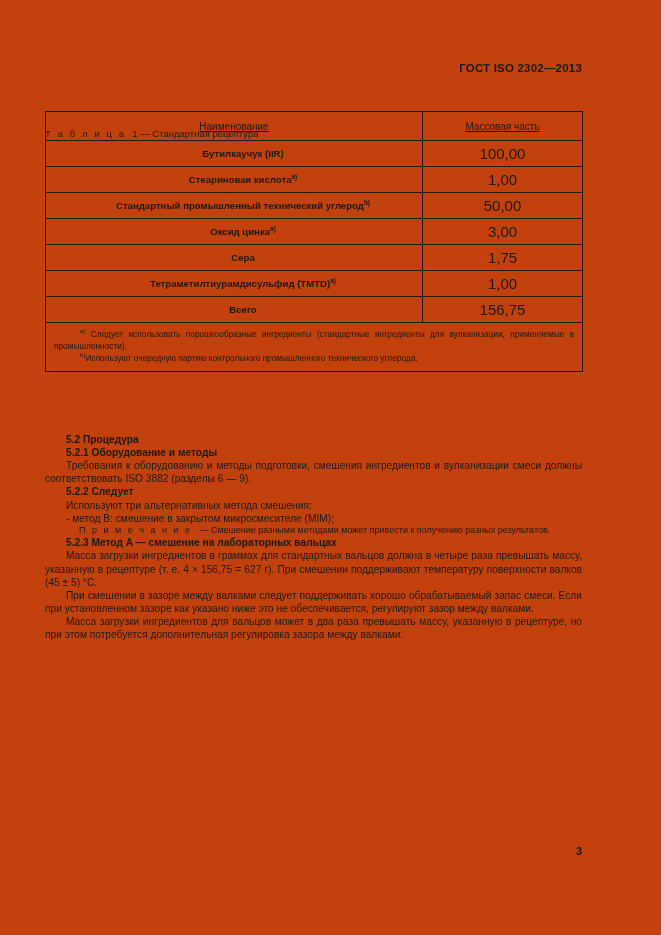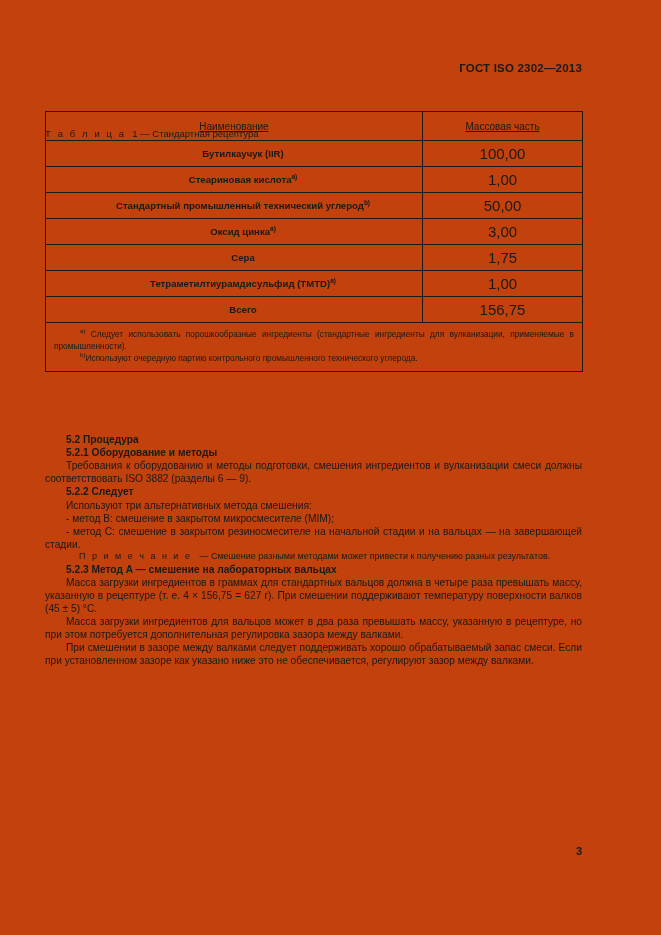--- a/index.html
+++ b/index.html
@@ -204,23 +204,22 @@
     </tbody>
   </table>
 
   <div class="body-text">
     <p class="h-bold">5.2 Процедура</p>
     <p class="h-bold sp-before-10">5.2.1 Оборудование и методы</p>
     <p class="para">Требования к оборудованию и методы подготовки, смешения ингредиентов и вулканизации смеси должны соответствовать ISO 3882 (разделы 6 — 9).</p>
     <p class="h-bold">5.2.2 Следует</p>
     <p class="plain-line">Используют три альтернативных метода смешения:</p>
     <p class="dash-line">- метод B: смешение в закрытом микросмесителе (MIM);</p>
-    <p class="dash-line">- метод C: смешение в закрытом резиносмесителе на начальной стадии и на вальцах — на завершающей стадии.</p>
     <p class="note-para"><span class="nn">П р и м е ч а н и е</span>&nbsp;&nbsp; <span>— Смешение разными методами может привести к получению разных результатов.</span></p>
     <p class="h-bold sp-before-6">5.2.3 Метод A — смешение на лабораторных вальцах</p>
     <p class="para">Масса загрузки ингредиентов в граммах для стандартных вальцов должна в четыре раза превышать массу, указанную в рецептуре (т. е.  4 × 156,75 = 627  г). При смешении поддерживают температуру поверхности валков (45 ± 5) °С.</p>
+    <p class="para">При смешении в зазоре между валками следует поддерживать хорошо обрабатываемый запас смеси. Если при установленном зазоре как указано ниже это не обеспечивается, регулируют зазор между валками.</p>
     <p class="para">Масса загрузки ингредиентов для вальцов может в два раза превышать массу, указанную в рецептуре, но при этом потребуется дополнительная регулировка зазора между валками.</p>
-    <p class="para">При смешении в зазоре между валками следует поддерживать хорошо обрабатываемый запас смеси. Если при установленном зазоре как указано ниже это не обеспечивается, регулируют зазор между валками.</p>
   </div>
 
   <div class="page-number">3</div>
 
 </div>
 
 </body></html>

